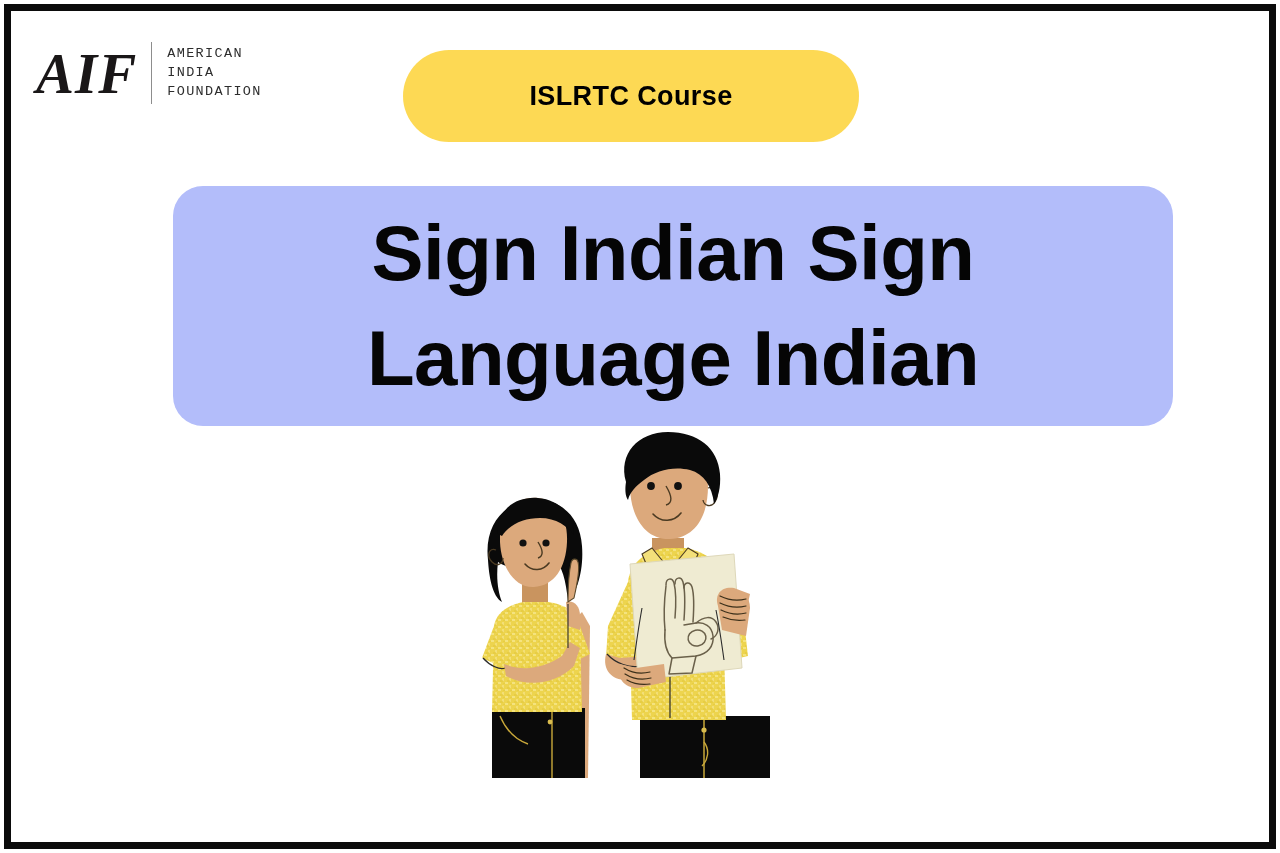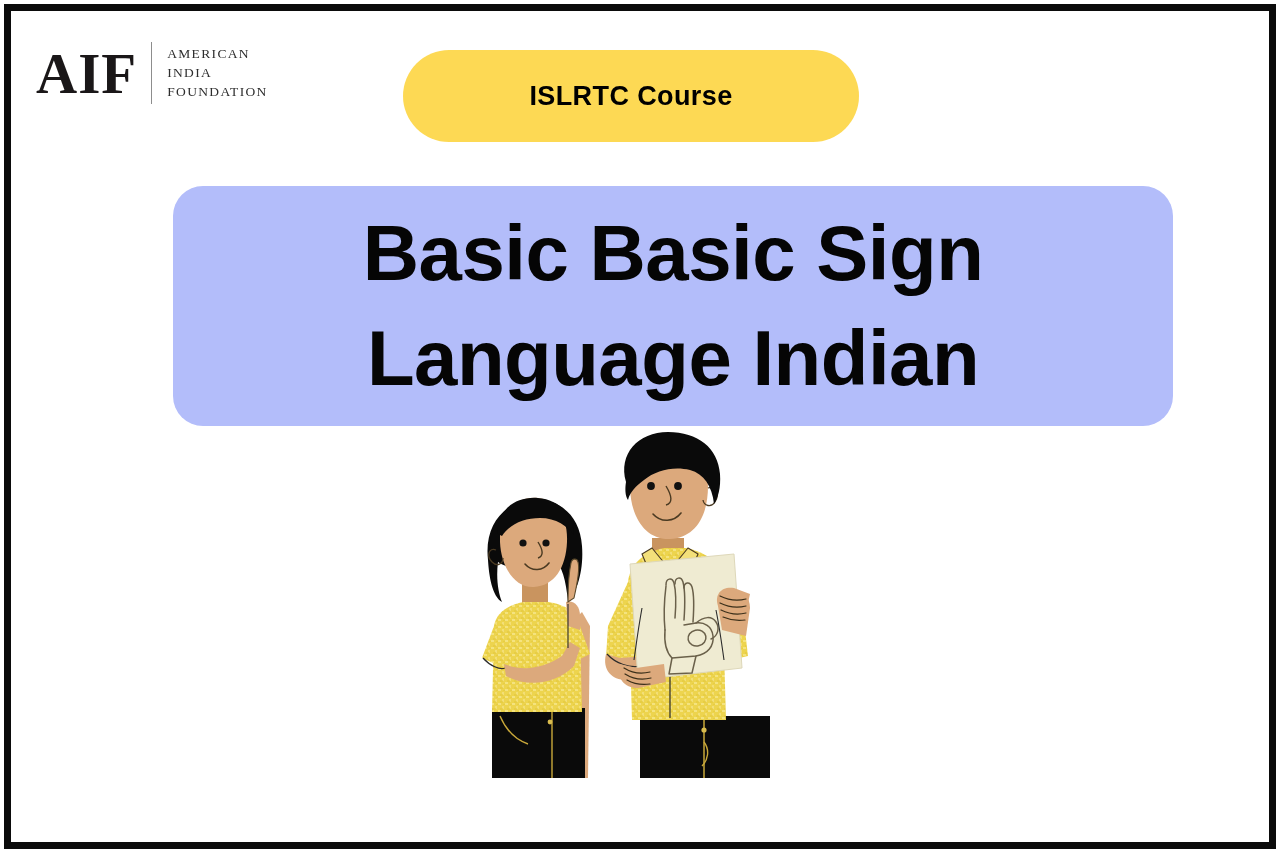--- a/index.html
+++ b/index.html
@@ -45,35 +45,36 @@
     height: 70px;
   }
   #logo-mark {
     font-family: "Liberation Serif", "DejaVu Serif", serif;
     font-size: 57px;
     font-weight: 700;
     color: #1a1718;
     letter-spacing: 1px;
     line-height: 1;
     padding-right: 14px;
+    font-style: italic;
   }
   #logo-rule {
     width: 1px;
     height: 62px;
     background: #8d8d8d;
     margin-right: 15px;
   }
   #logo-words {
     display: flex;
     flex-direction: column;
     justify-content: center;
     gap: 3px;
   }
   .logo-word {
-    font-family: Liberation Serif, serif;
+    font-family: Liberation Mono, monospace;
     font-size: 13.5px;
     font-weight: 400;
     letter-spacing: 1.35px;
     color: #2d2d2d;
     line-height: 1.18;
     white-space: nowrap;
   }
 
   
   #badge {
@@ -146,21 +147,21 @@
       <div class="logo-word">INDIA</div>
       <div class="logo-word">FOUNDATION</div>
     </div>
   </div>
 
   <div id="badge">
     <span id="badge-label">ISLRTC Course</span>
   </div>
 
   <div id="title-banner">
-    <div class="title-line">Basic Basic Sign</div>
+    <div class="title-line">Sign Indian Sign</div>
     <div class="title-line">Language Indian</div>
   </div>
 
   <div id="illustration">
     <svg viewBox="0 0 380 360" width="380" height="360" xmlns="http://www.w3.org/2000/svg">
       <defs>
         <pattern id="speck" width="7" height="7" patternUnits="userSpaceOnUse">
           <rect width="7" height="7" fill="#EDD44E"></rect>
           <rect x="0" y="0" width="3" height="2" fill="#F6E587" opacity="0.85"></rect>
           <rect x="4" y="3" width="2" height="3" fill="#F6E587" opacity="0.7"></rect>

